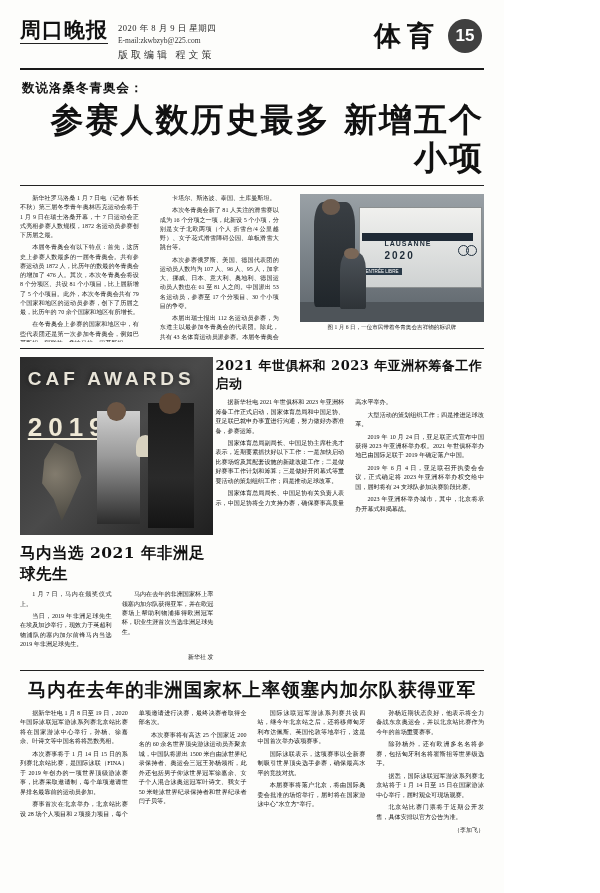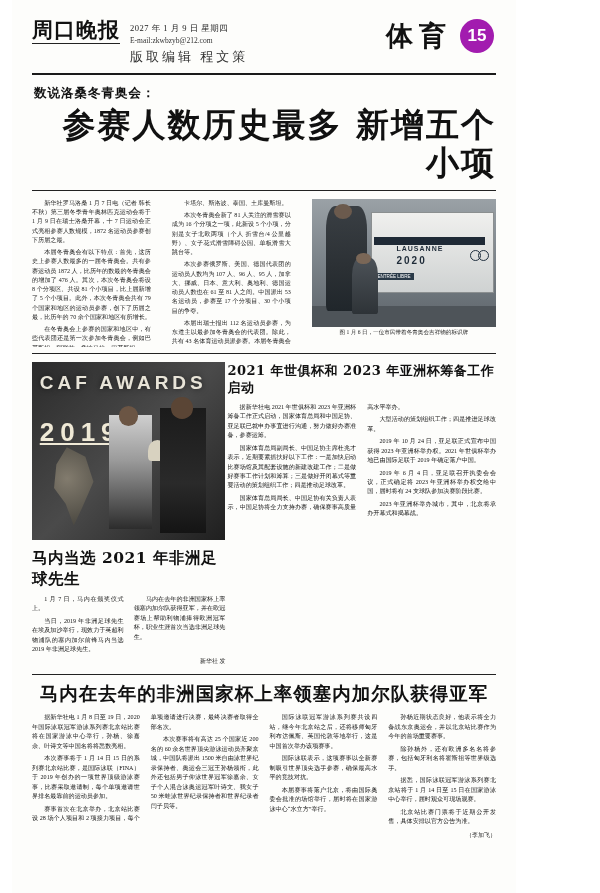--- a/index.html
+++ b/index.html
@@ -9,51 +9,50 @@
     font-family:"Liberation Serif", serif;
     color:#111;
     overflow:hidden;
   }
   .page{
     position:relative;
     width:504px;height:893px;
     box-sizing:border-box;
     padding:18px 20px 10px 20px;
     background:#fdfdfb;
-    margin-left:12px;
   }
 
   
   .masthead{
     display:flex;align-items:flex-start;justify-content:space-between;
     border-bottom:2px solid #1a1a1a;
     padding-bottom:6px;
   }
   .mast-left{display:flex;align-items:flex-start;gap:10px;}
   .paper-logo{
     font-family:"DejaVu Serif", serif;
     font-size:21px;font-weight:bold;letter-spacing:1px;
     line-height:1.1;
     color:#111;
     border-bottom:1px solid #222;
     padding-bottom:2px;
   }
   .mast-meta{font-size:8px;line-height:1.55;color:#222;padding-top:4px;}
   .mast-meta .row1{font-size:8.5px;letter-spacing:.5px;}
   .mast-meta .row2{font-size:7.5px;color:#333;}
-  .mast-meta .row3{font-size:13px;color:#333;letter-spacing:3px;}
+  .mast-meta .row3{font-size:10px;color:#333;letter-spacing:3px;}
   .mast-right{display:flex;align-items:center;gap:8px;padding-right:2px;}
   .section-name{
     font-size:27px;font-weight:bold;letter-spacing:6px;
     font-family:"DejaVu Serif", serif;
     color:#111;
   }
   .page-num-circle{
     width:34px;height:34px;border-radius:50%;
-    background:#a21caf;color:#fff;
+    background:#404040;color:#fff;
     display:flex;align-items:center;justify-content:center;
     font-size:17px;font-weight:bold;
     font-family:"Liberation Sans", sans-serif;
   }
 
   
   .kicker{
     font-size:12.5px;font-weight:bold;letter-spacing:1px;
     margin:10px 0 4px 2px;
   }
@@ -231,22 +230,22 @@
 </style>
 </head>
 <body>
 
 <div class="page">
 
   <div class="masthead">
     <div class="mast-left">
       <div class="paper-logo">周口晚报</div>
       <div class="mast-meta">
-        <div class="row1">2027 年 1 月 9 日  星期四</div>
-        <div class="row2">E-mail:zkwbzyb@212.com</div>
+        <div class="row1">2020 年 8 月 9 日  星期四</div>
+        <div class="row2">E-mail:zkwbzyb@225.com</div>
         <div class="row3">版取编辑  程文策</div>
       </div>
     </div>
     <div class="mast-right">
       <div class="section-name">体育</div>
       <div class="page-num-circle">15</div>
     </div>
   </div>
 
   <div class="kicker">数说洛桑冬青奥会：</div>

